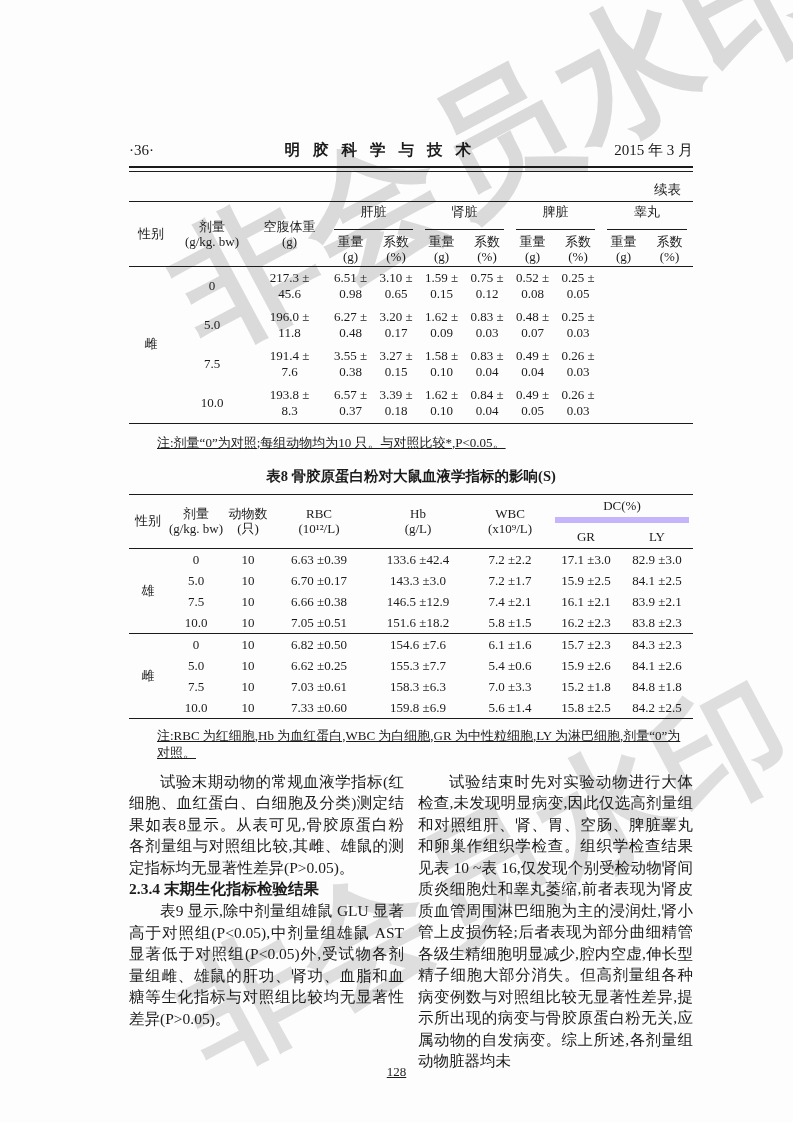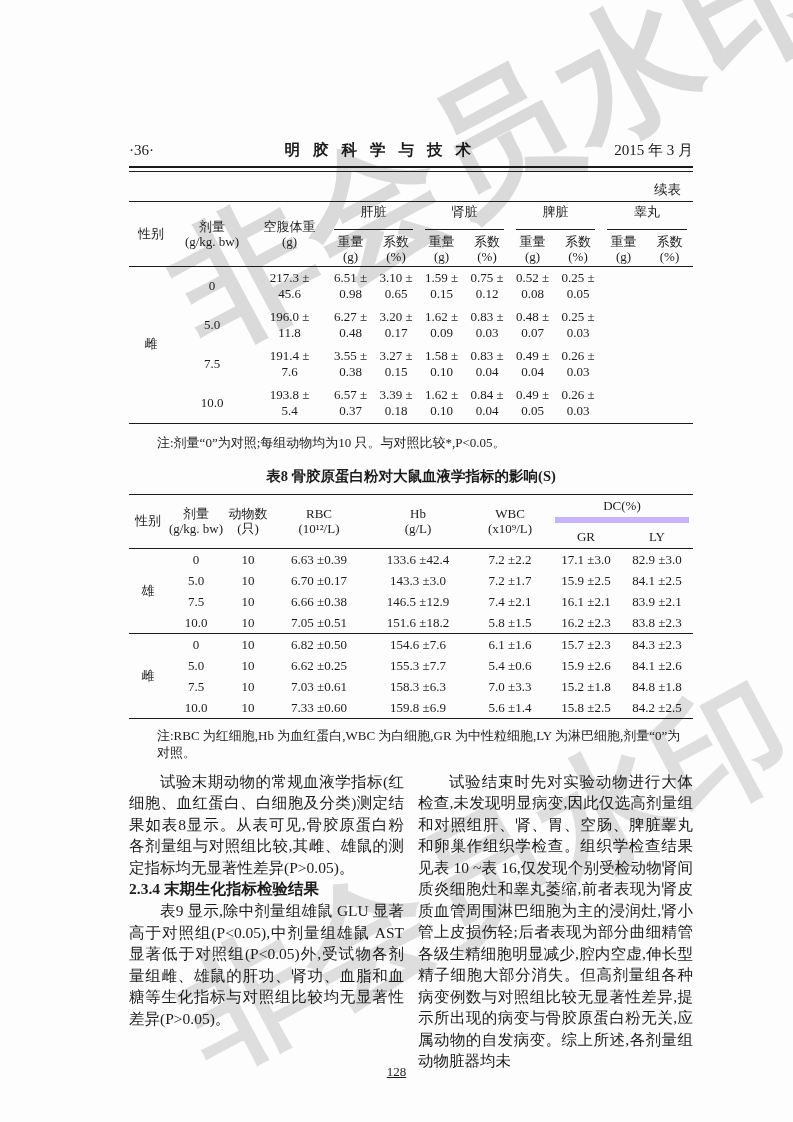--- a/index.html
+++ b/index.html
@@ -28,21 +28,21 @@
   .tbl1 tbody td div{line-height:16px;}
   .sex-cell{vertical-align:middle;}
   .tbl8{margin-top:8px;font-size:13px;border-top:1.6px solid #1b1b1b;border-bottom:1.6px solid #1b1b1b;}
   .tbl8 thead{border-bottom:1.3px solid #1b1b1b;}
   .tbl8 thead th div{line-height:15.5px;}
   .tbl8 thead th{padding:3px 0;}
   th.dc-group{vertical-align:top;padding-top:3px;}
   th.dc-group .gname{display:block;margin:0 4px;padding-bottom:4px;border-bottom:6px solid #c4b5fd;line-height:15px;}
   .tbl8 tbody td{line-height:21px;padding:0;vertical-align:middle;}
   .tbl8 tbody.female tr:first-child td{border-top:1.2px solid #1b1b1b;}
-  .table-note{font-size:13px;margin:10px 0 0;padding-left:28px;line-height:17px;}
+  .table-note{font-size:13px;margin:10px 0 0;padding-left:28px;line-height:17px;text-decoration:underline;}
   .tbl8-title{text-align:center;font-weight:bold;font-size:14.5px;margin-top:16px;}
   .note2{margin-top:8px;padding-left:28px;}
   .columns{display:flex;gap:14px;margin-top:10px;}
   .col{width:275px;font-size:15.5px;line-height:21.5px;text-align:justify;}
   .col p{margin:0;text-indent:2em;}
   .col p.cont{text-indent:0;}
   .sec-heading{font-weight:bold;line-height:22px;}
   .page-number{position:absolute;left:0;right:0;top:1064px;text-align:center;font-size:13px;z-index:1;text-decoration:underline;}
 </style>
 </head>
@@ -253,21 +253,21 @@
             </td>
             <td>
               <div></div>
               <div></div>
             </td>
           </tr>
           <tr>
             <td>10.0</td>
             <td>
               <div>193.8 ±</div>
-              <div>5.4</div>
+              <div>8.3</div>
             </td>
             <td>
               <div>6.57 ±</div>
               <div>0.37</div>
             </td>
             <td>
               <div>3.39 ±</div>
               <div>0.18</div>
             </td>
             <td>

